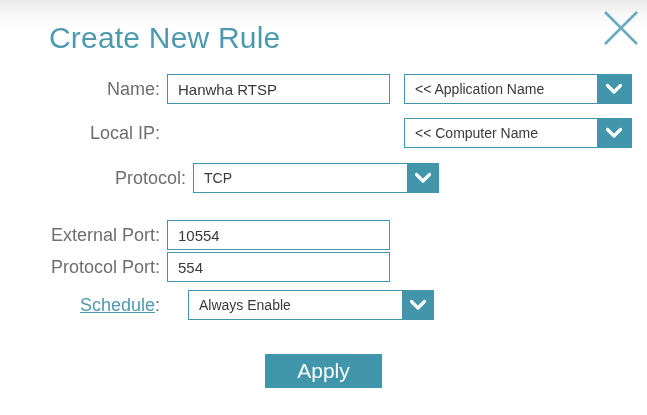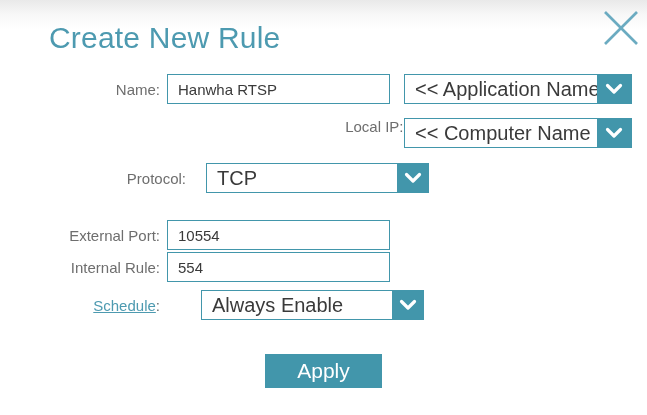--- a/index.html
+++ b/index.html
@@ -28,29 +28,29 @@
     width:46px; height:42px;
     display:flex; align-items:center; justify-content:center;
     cursor:pointer;
   }
   .row {
     position:absolute;
     left:0; width:647px; height:30px;
     display:flex; align-items:center;
   }
   .row-name          { top:74px; }
-  .row-local-ip      { top:118px;flex-direction:column; }
+  .row-local-ip      { top:118px; }
   .row-protocol      { top:163px;padding-left:26px; }
   .row-external-port { top:220px; }
   .row-internal-port { top:252px; }
   .row-schedule      { top:290px;gap:21px; }
   .field-label {
     width:160px;
     text-align:right;
-    font-size:15px;
+    font-size:18px;
     color:#6e6e6e;
     flex:none;
     white-space:nowrap;
   }
   .field-label a.sched-link {
     color:#4d9ab0;
     text-decoration:underline;
     cursor:pointer;
   }
   .text-input {
@@ -65,33 +65,33 @@
     color:#3a3a3a;
     outline:none;
     border-radius:0;
   }
   .text-input.autofill {
     background:#e8f0fe;
     border-color:#9cc6d3;
   }
   .dropdown {
     box-sizing:border-box;
-    margin-left:20px;
-    width:223px; height:30px;
+    margin-left:7px;
+    width:246px; height:30px;
     border:1.5px solid #4296ab;
     background:#ffffff;
     display:flex;
     align-items:stretch;
     cursor:pointer;
   }
   .dropdown .dd-value {
     flex:1;
     display:flex; align-items:center;
     padding-left:10px;
-    font-size:20px;
+    font-size:14px;
     color:#3a3a3a;
     white-space:nowrap;
     overflow:hidden;
   }
   .dropdown .dd-btn {
     flex:none;
     width:31px;
     background:#4296ab;
     display:flex; align-items:center; justify-content:center;
   }
@@ -165,21 +165,21 @@
       </span>
     </div>
   </div>
 
   <div class="row row-external-port">
     <div class="field-label">External Port:</div>
     <input class="text-input" type="text" value="10554" style="">
   </div>
 
   <div class="row row-internal-port">
-    <div class="field-label">Internal Rule:</div>
+    <div class="field-label">Protocol Port:</div>
     <input class="text-input" type="text" value="554" style="">
   </div>
 
   <div class="row row-schedule">
     <div class="field-label"><a class="sched-link">Schedule</a><span>:</span></div>
     <div class="dropdown">
       <span class="dd-value">Always Enable</span>
       <span class="dd-btn">
         <svg width="18" height="12" viewBox="0 0 18 12">
           <polyline points="2.5,2.5 9,9 15.5,2.5" fill="none" stroke="#ffffff" stroke-width="3.2" stroke-linecap="round" stroke-linejoin="round"></polyline>

